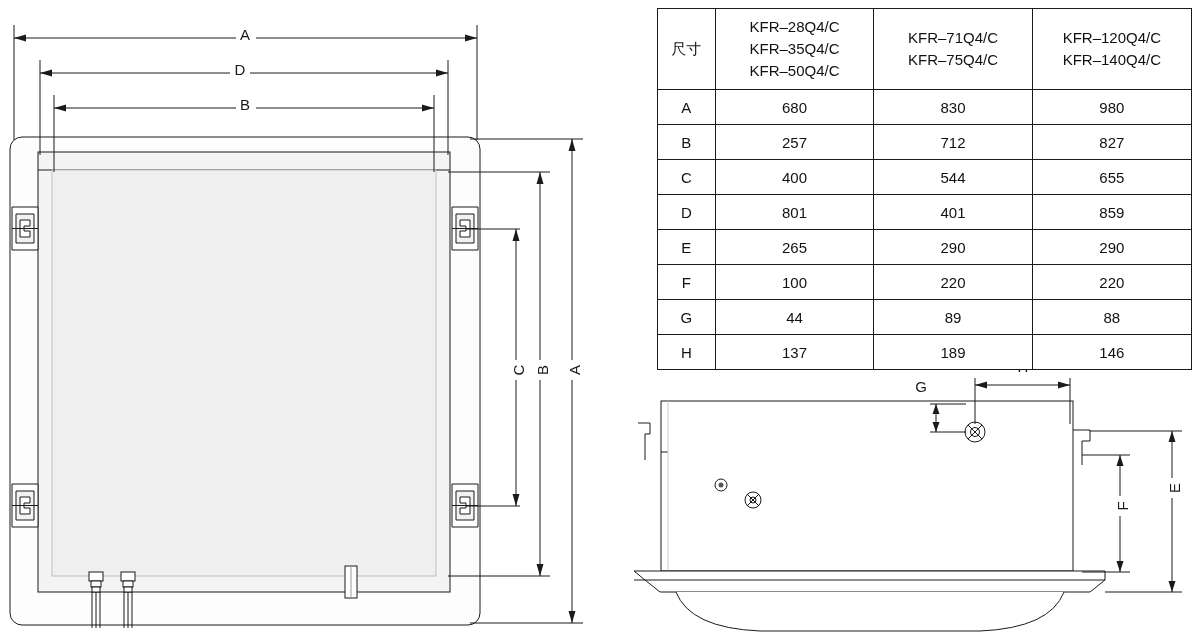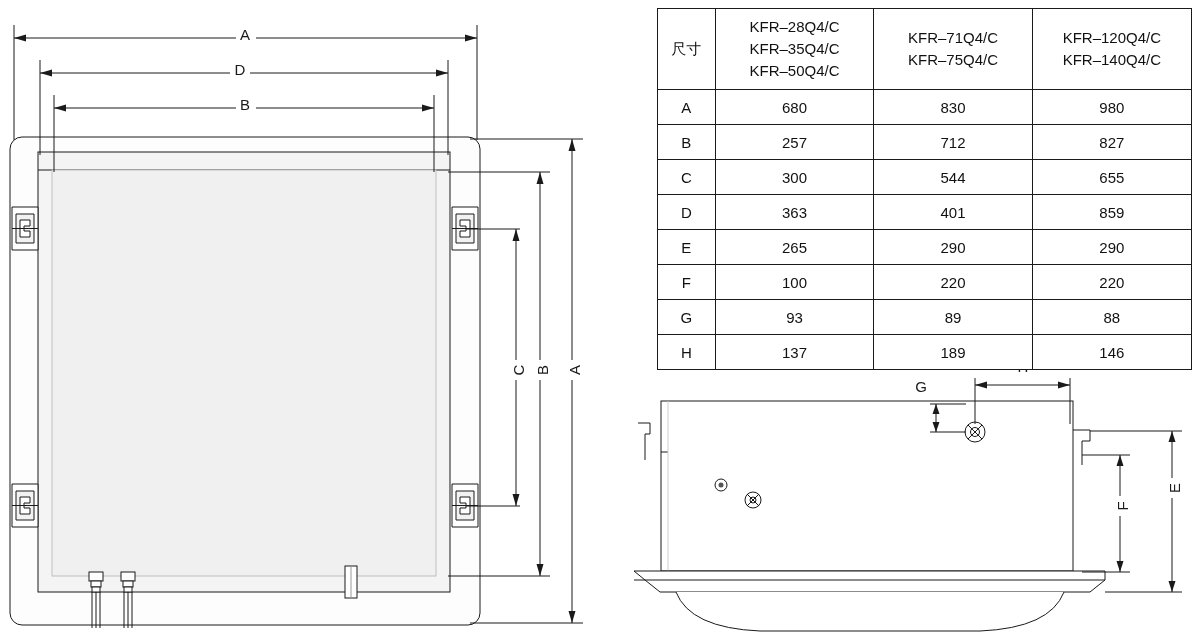--- a/index.html
+++ b/index.html
@@ -294,45 +294,45 @@
         <td>980</td>
       </tr>
       <tr>
         <td>B</td>
         <td>257</td>
         <td>712</td>
         <td>827</td>
       </tr>
       <tr>
         <td>C</td>
-        <td>300</td>
+        <td>400</td>
         <td>544</td>
         <td>655</td>
       </tr>
       <tr>
         <td>D</td>
-        <td>363</td>
+        <td>801</td>
         <td>401</td>
         <td>859</td>
       </tr>
       <tr>
         <td>E</td>
         <td>265</td>
         <td>290</td>
         <td>290</td>
       </tr>
       <tr>
         <td>F</td>
         <td>100</td>
         <td>220</td>
         <td>220</td>
       </tr>
       <tr>
         <td>G</td>
-        <td>93</td>
+        <td>44</td>
         <td>89</td>
         <td>88</td>
       </tr>
       <tr>
         <td>H</td>
         <td>137</td>
         <td>189</td>
         <td>146</td>
       </tr>
     </tbody>

